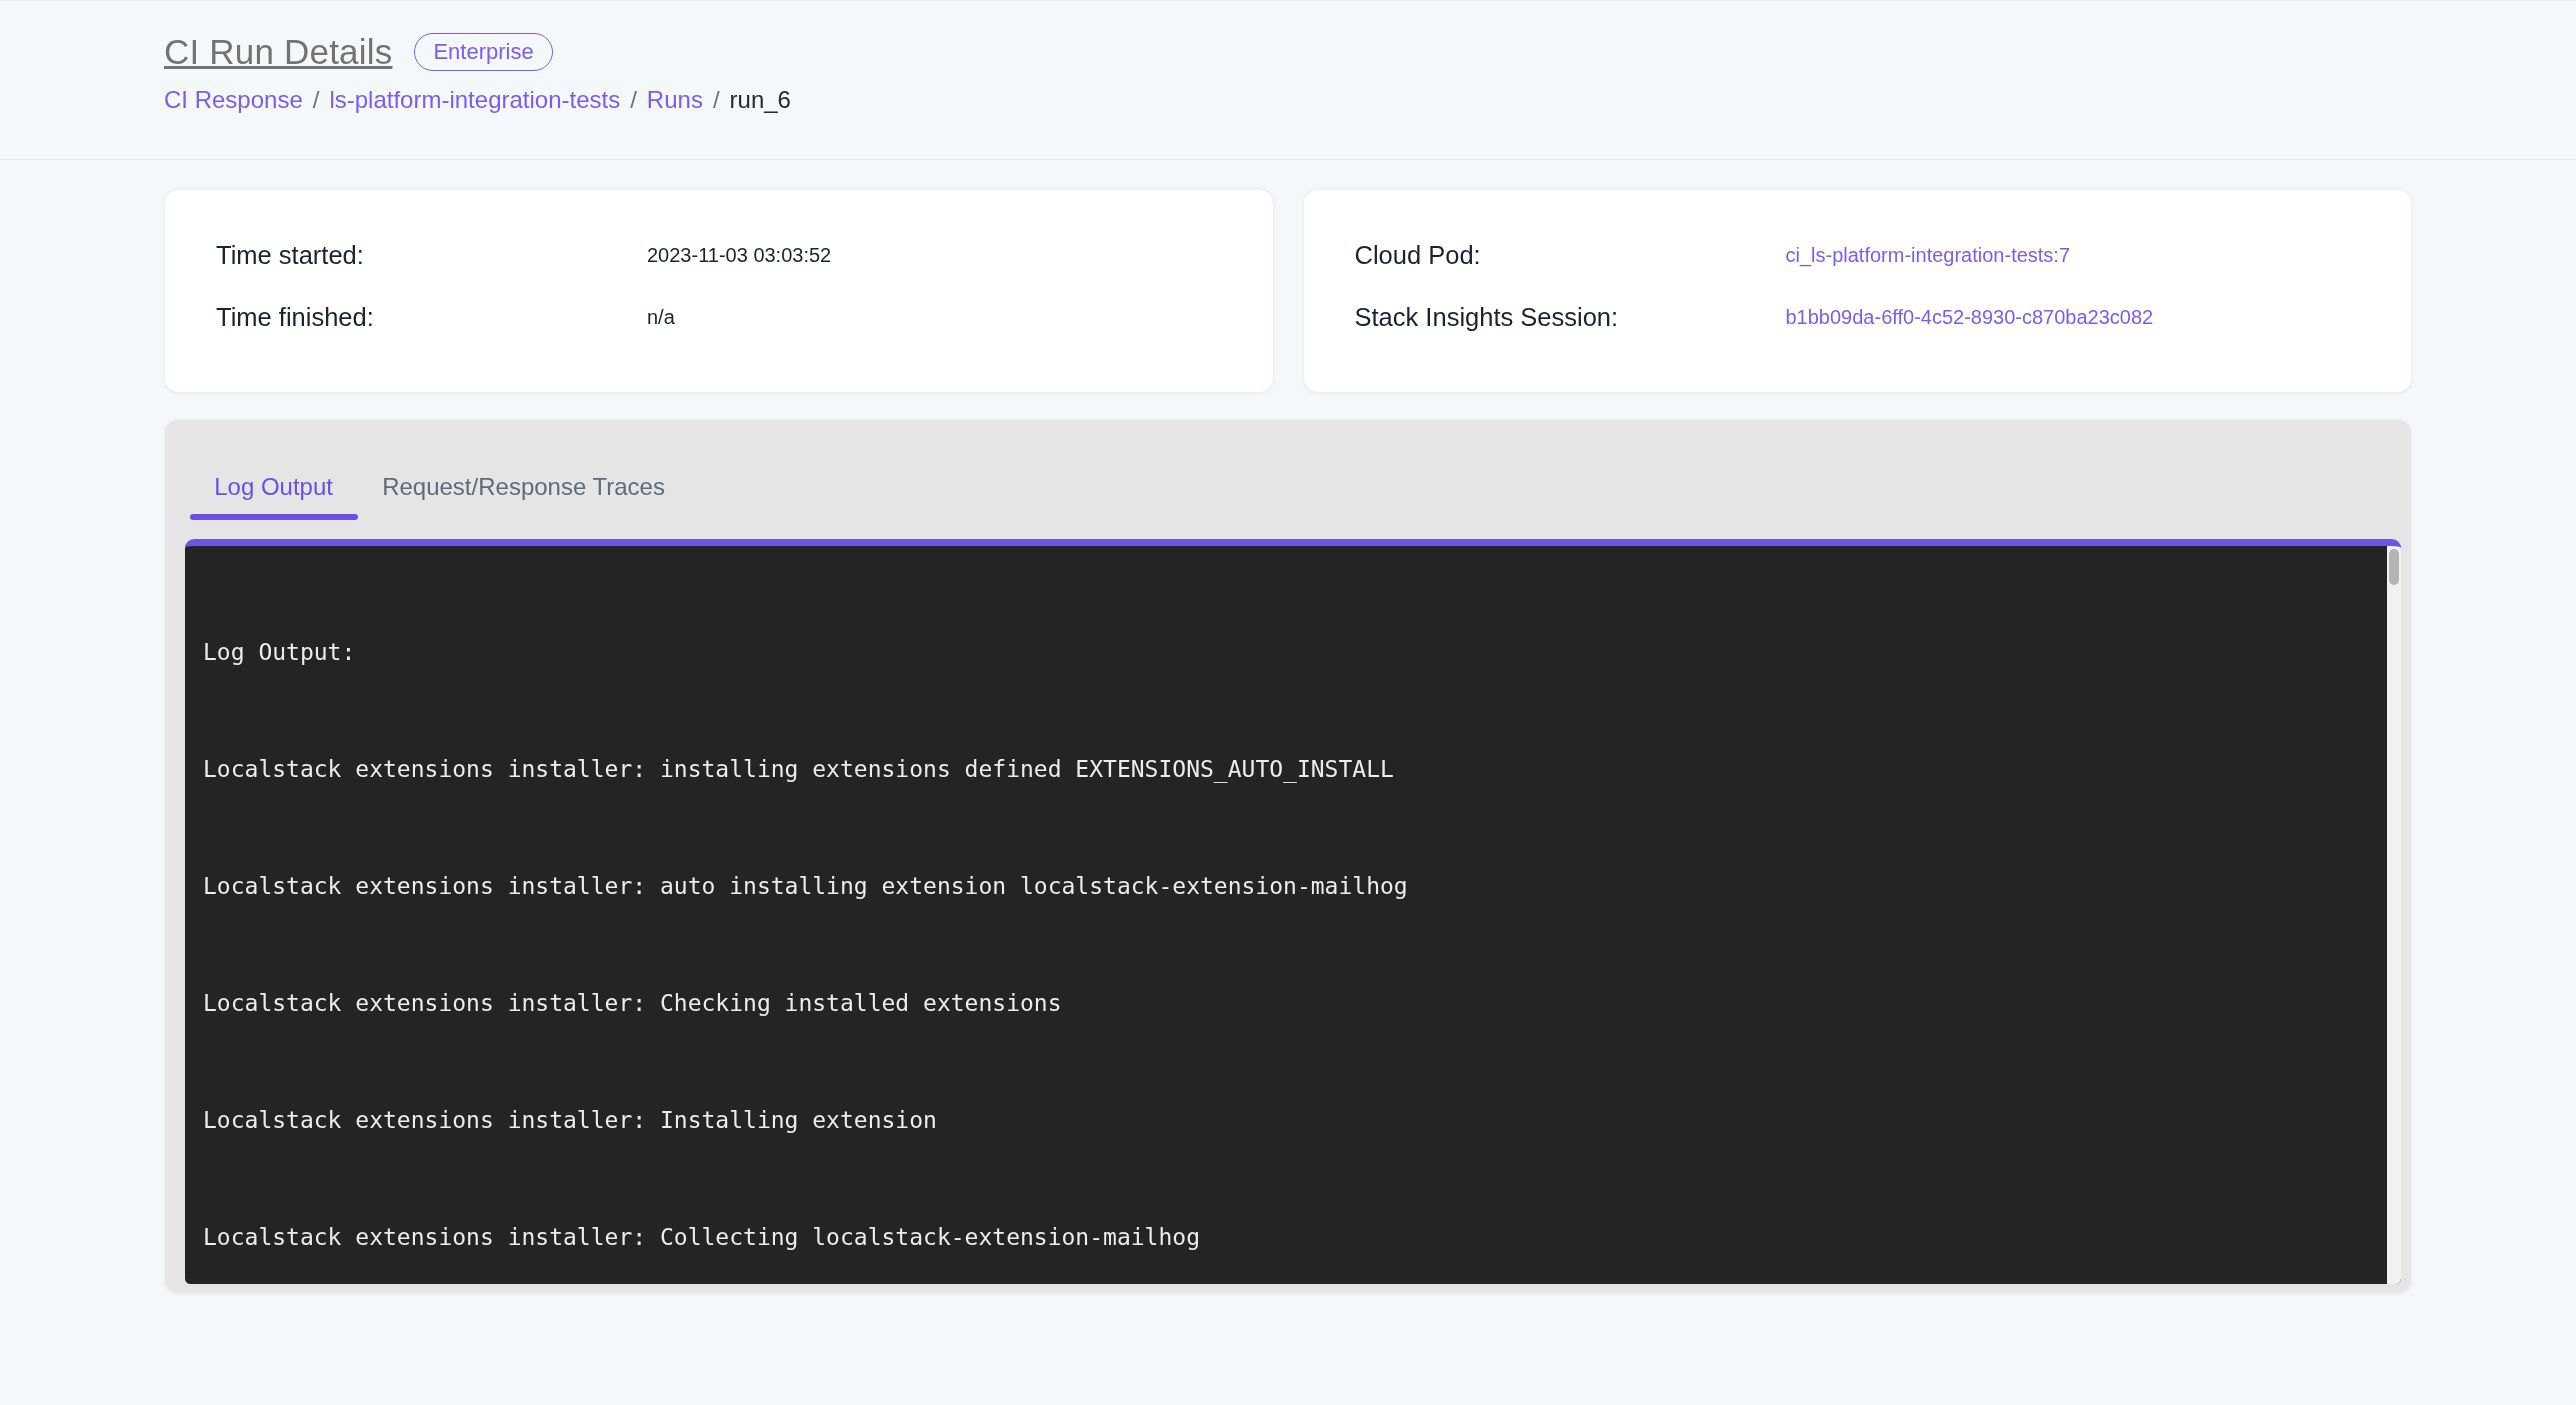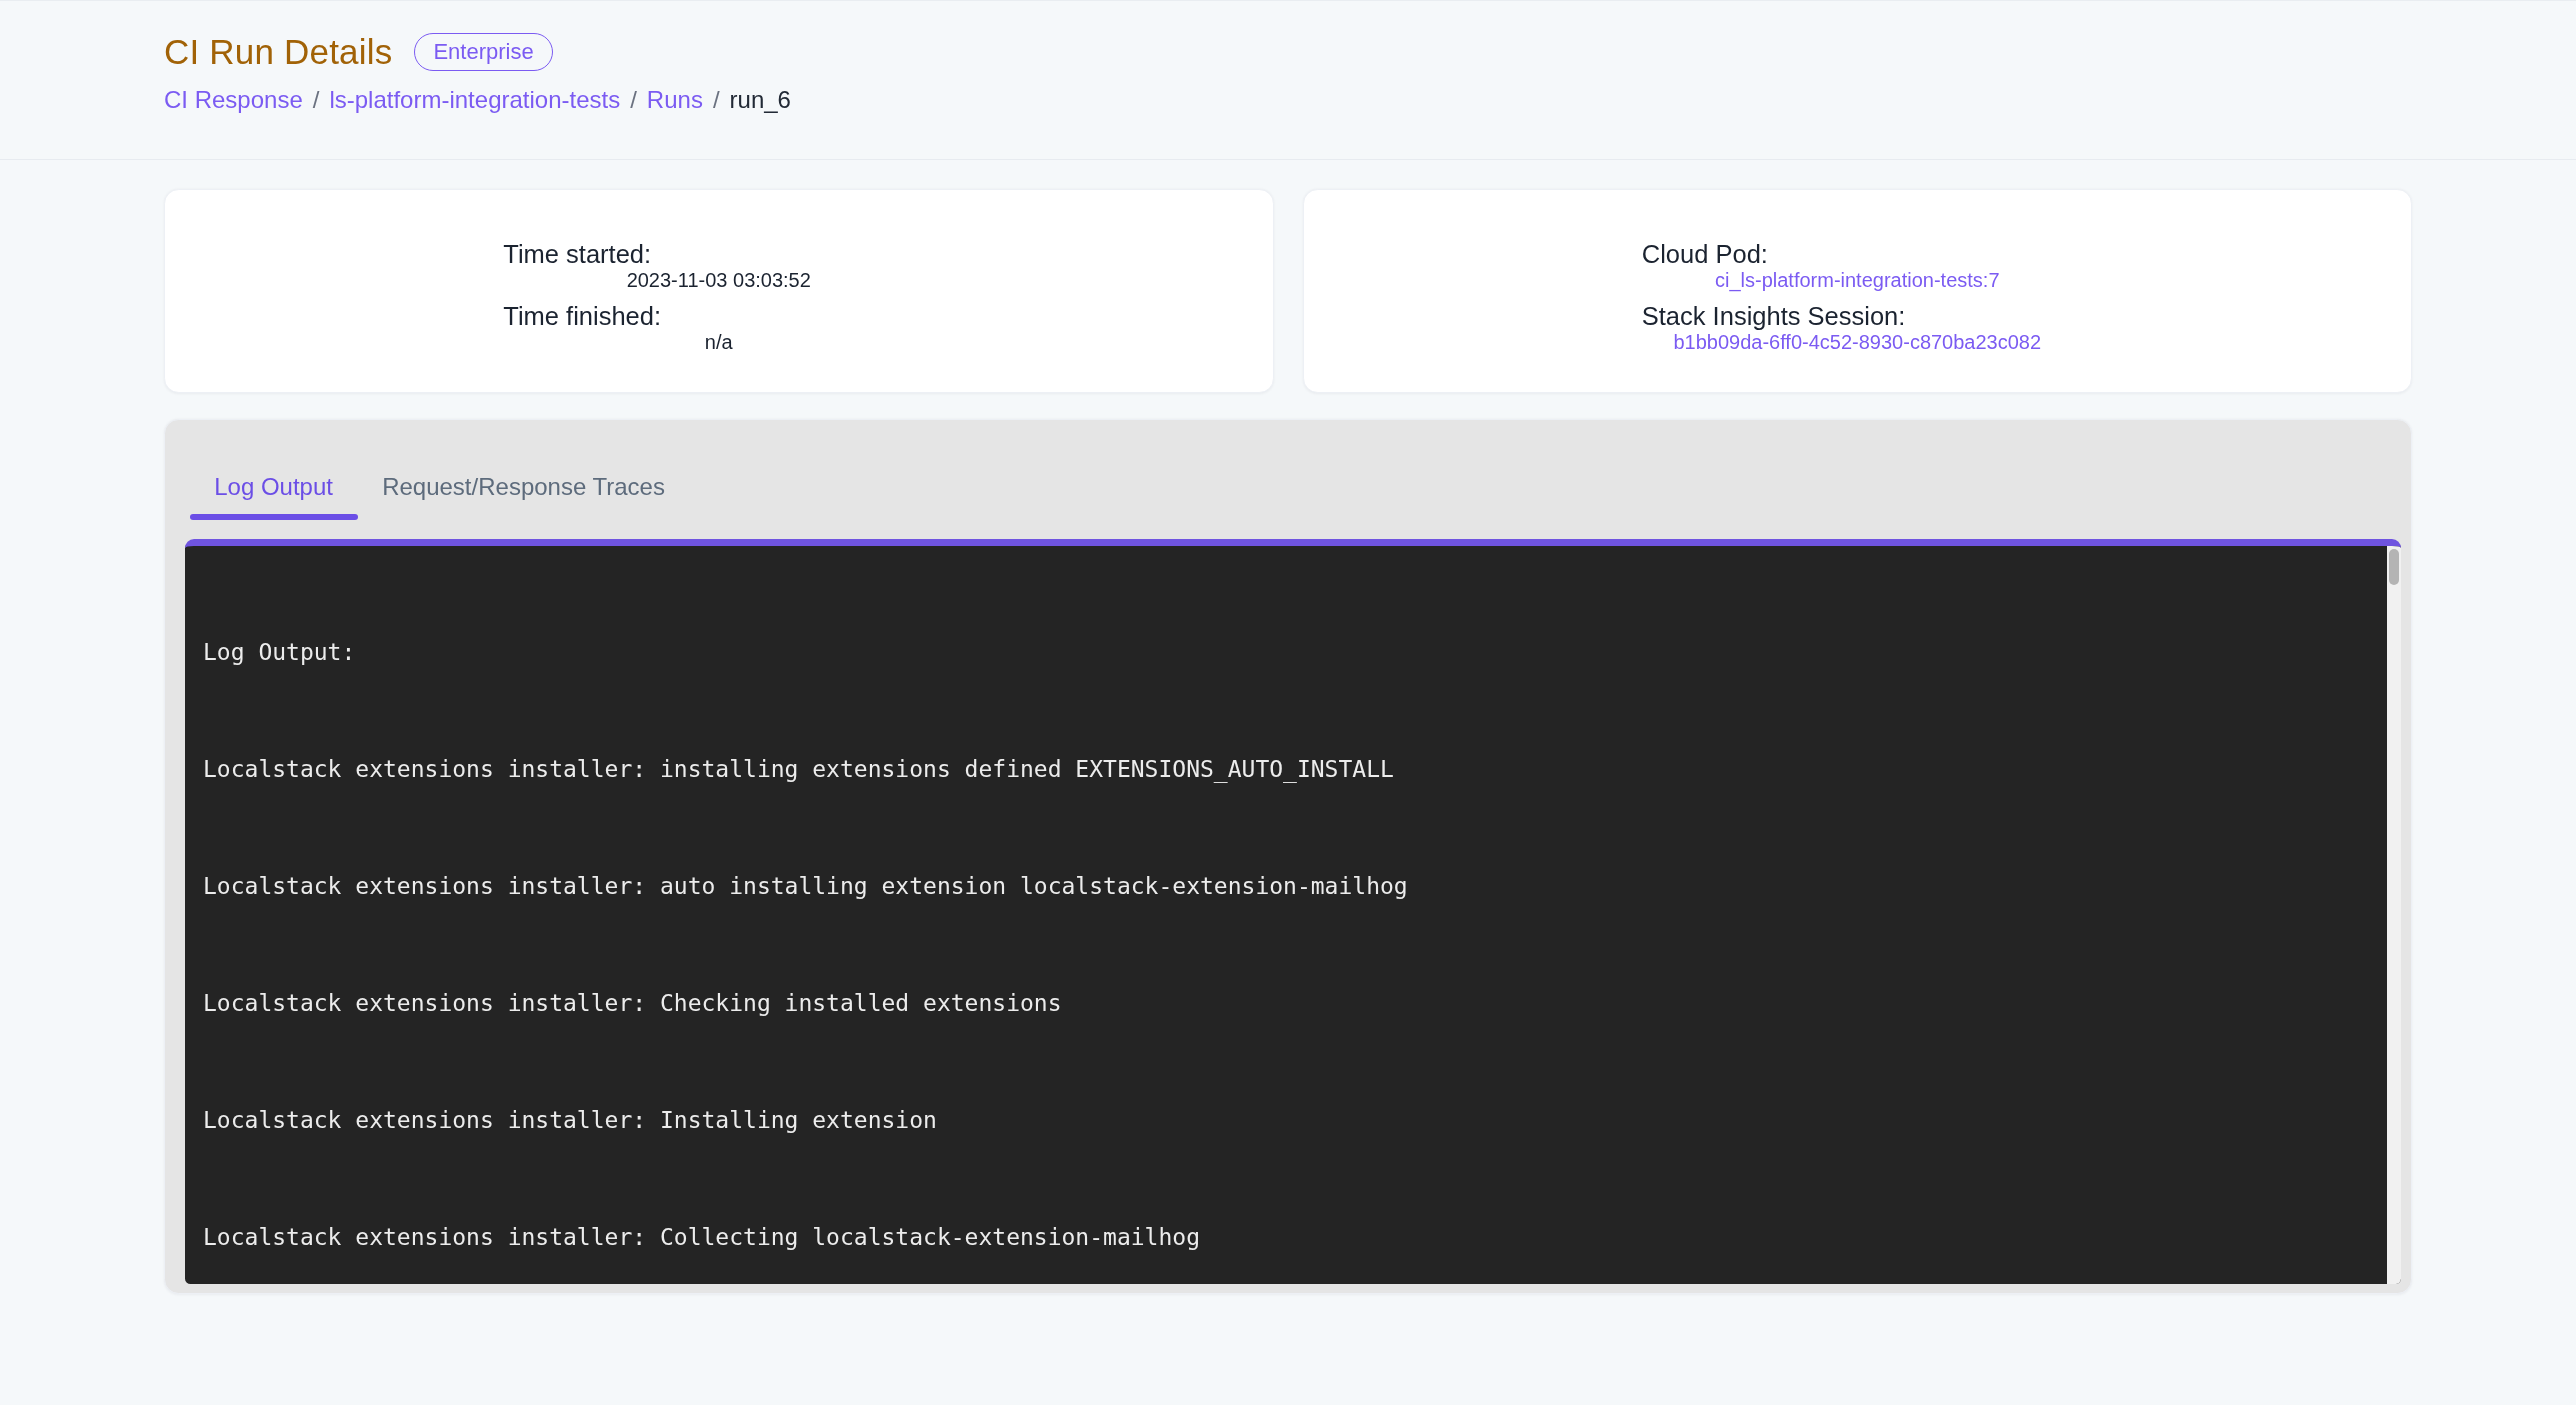--- a/index.html
+++ b/index.html
@@ -18,21 +18,21 @@
     overflow:hidden;
   }
   
   .header{
     height:160px;
     padding:31px 164px 0;
     border-top:0.9px solid #e9edf1;
     border-bottom:0.9px solid #e7ebf0;
   }
   .title-row{display:flex;align-items:center;gap:22px;}
-  .page-title{font-size:35px;font-weight:500;color:#a16207;letter-spacing:0.2px;}
+  .page-title{font-size:35px;font-weight:500;color:#737373;letter-spacing:0.2px;text-decoration:underline;}
   .badge{
     border:1.8px solid var(--accent);
     color:var(--accent);
     border-radius:911px;
     padding:5.5px 18px;
     font-size:22px;
     line-height:1.15;
   }
   .breadcrumb{margin-top:13.7px;display:flex;align-items:center;gap:10px;font-size:24px;}
   .crumb-link{color:var(--accent);text-decoration:none;cursor:pointer;}
@@ -44,21 +44,21 @@
   .info-card{
     flex:1;
     height:204px;
     background:#ffffff;
     border:0.9px solid #edf0f5;
     border-radius:14.6px;
     box-shadow:0 0.9px 2.7px rgba(15,23,42,.05);
     padding:50px 51px 0;
     display:flex;flex-direction:column;gap:31px;
   }
-  .info-row{display:flex;align-items:center;height:31px;flex-direction:column;}
+  .info-row{display:flex;align-items:center;height:31px;}
   .info-label{width:431px;font-size:25.5px;color:#1b2330;flex:none;}
   .info-value{font-size:20px;color:#1b2330;}
   .info-value.link{color:var(--accent);cursor:pointer;text-decoration:none;}
   
   .main-card{
     margin-top:26.4px;
     background:#e5e5e5;
     border:0.9px solid #edf0f5;
     border-radius:14.6px;
     box-shadow:0 0.9px 2.7px rgba(15,23,42,.05);

